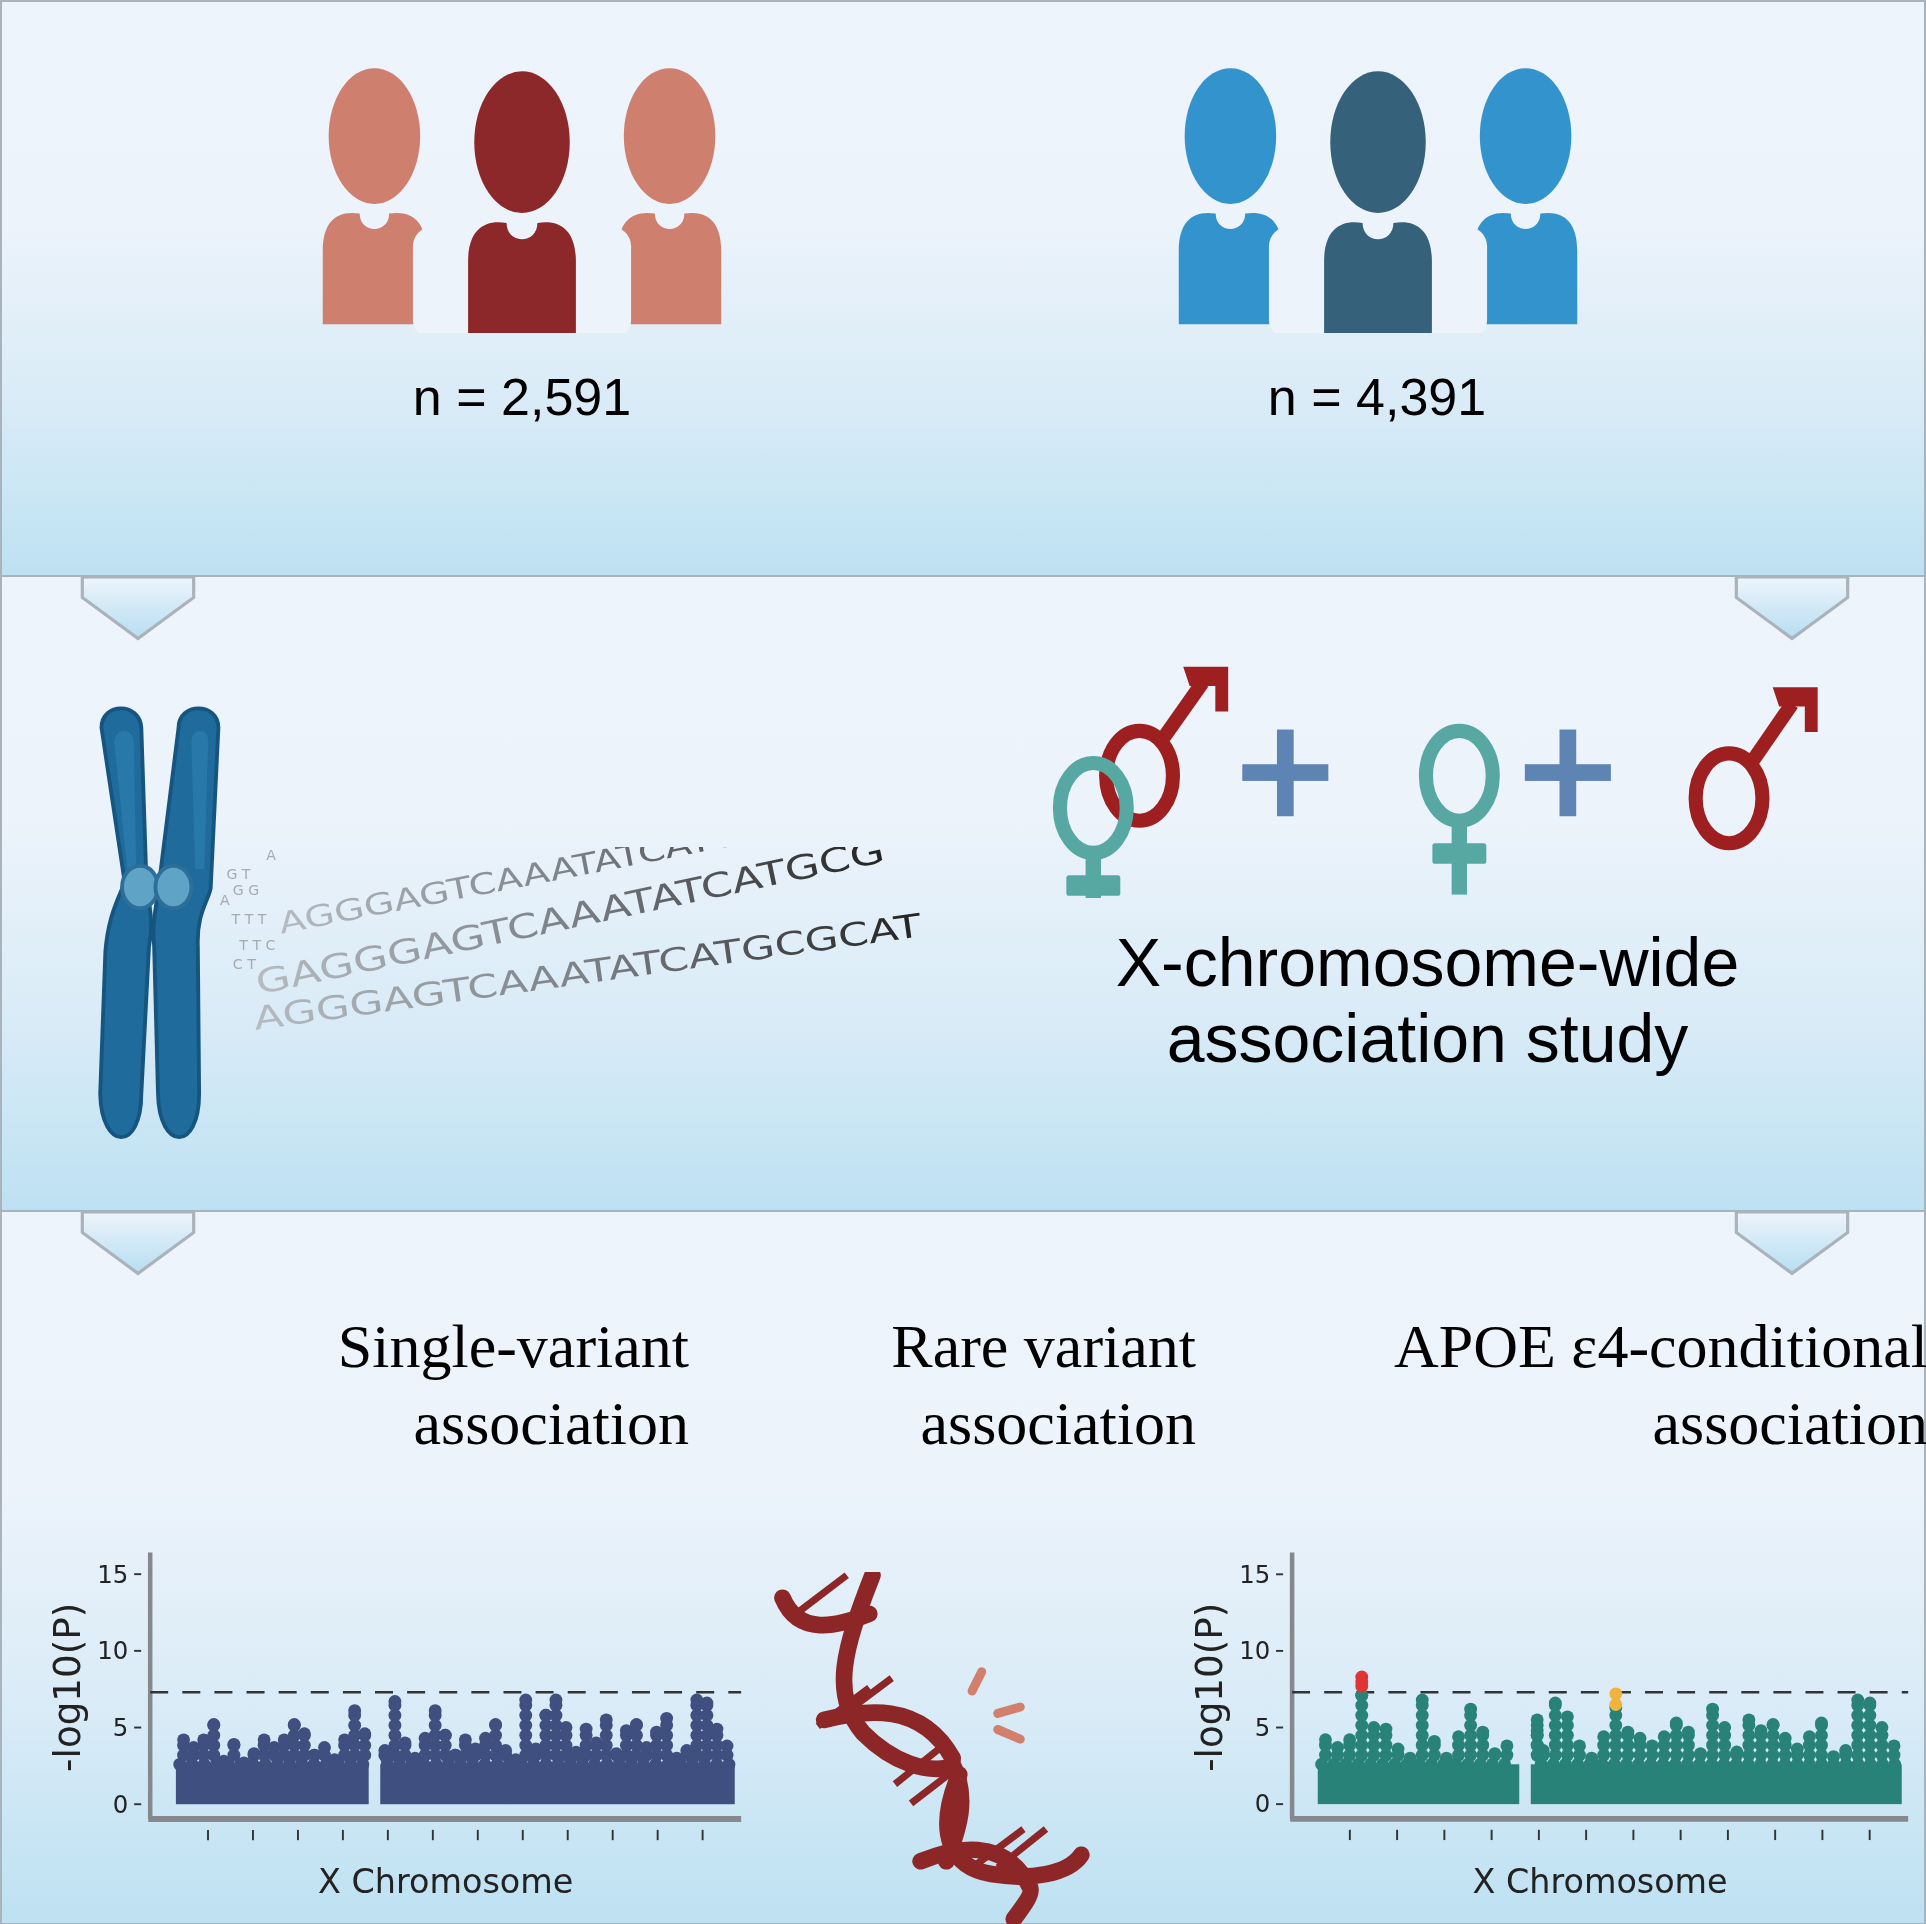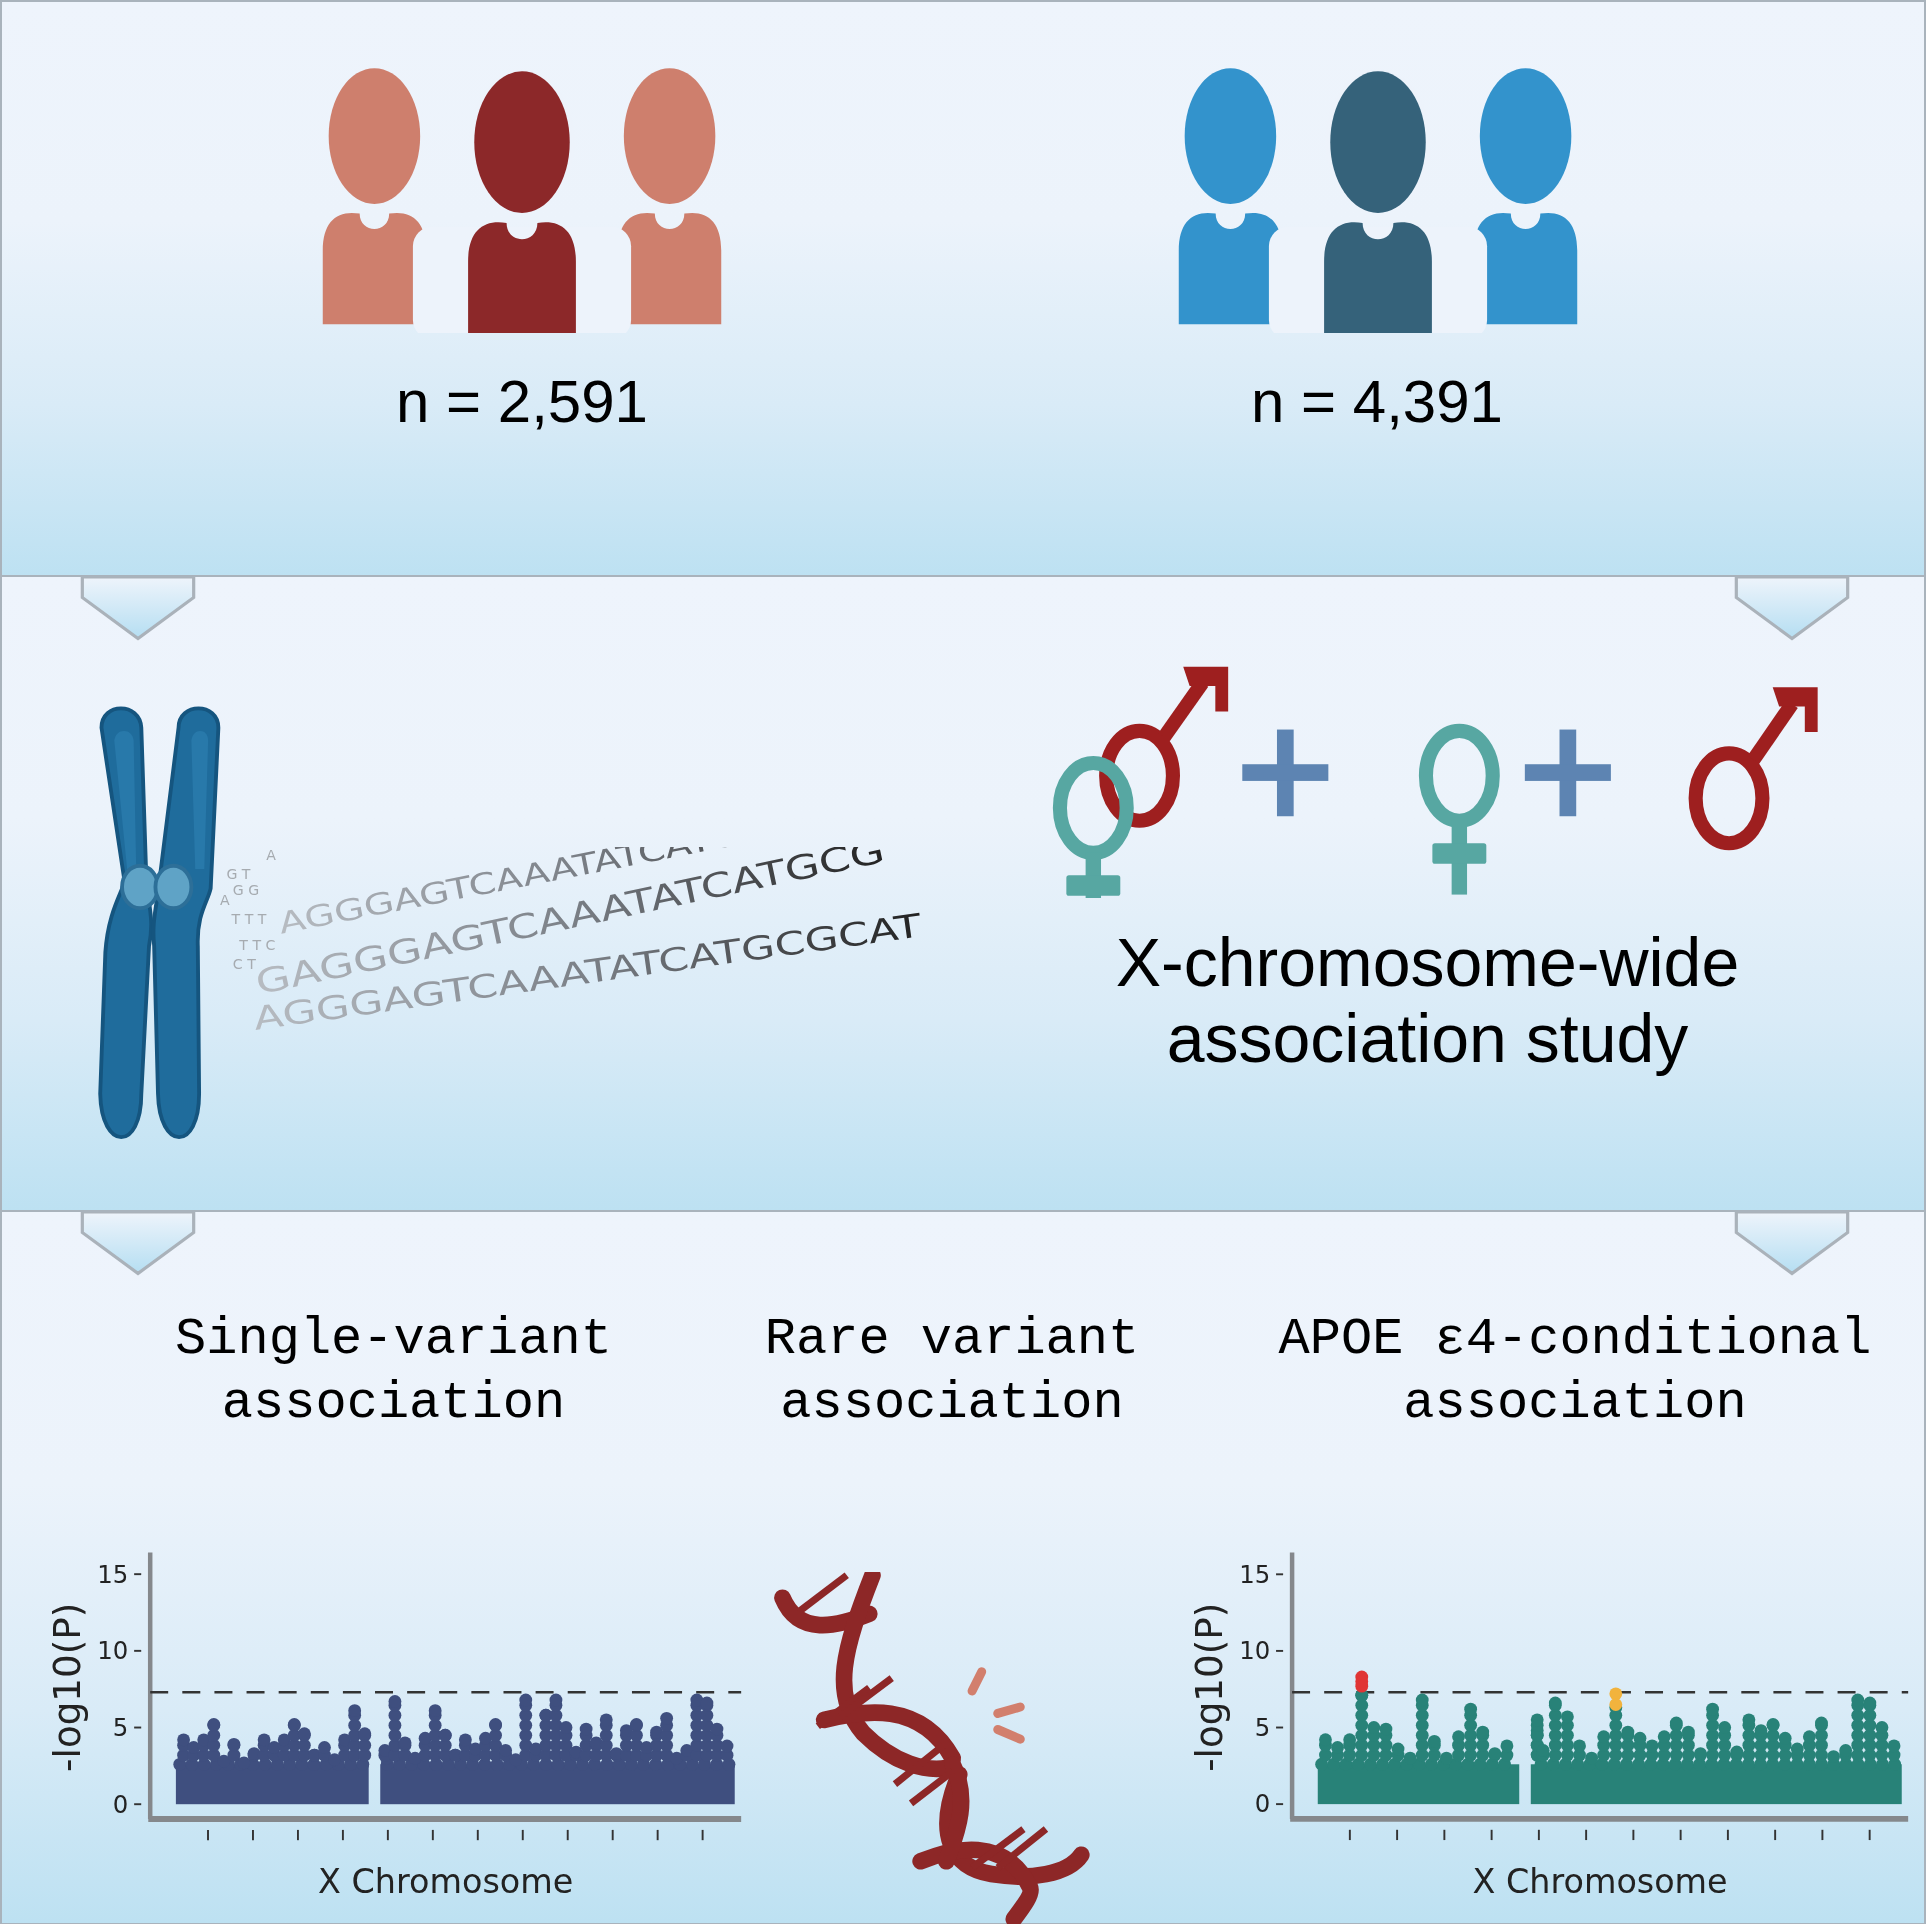--- a/index.html
+++ b/index.html
@@ -13,24 +13,24 @@
   }
   #panel-top    { top: 0;    height: 578px; }
   #panel-middle { top: 575px; height: 637px; }
   #panel-bottom { top: 1210px; height: 715px; }
 
   .arrow { position: absolute; width: 116px; height: 64px; }
   .arrow svg { width: 100%; height: 100%; display: block; }
 
   .abs { position: absolute; }
   .big-text {
-    font-size: 60px; line-height: 1.12; text-align: center; font-weight: 400;
+    font-size: 52px; line-height: 1.12; text-align: center; font-weight: 400;
     font-family: "Liberation Sans", sans-serif;
   }
-  .title-text { font-size: 52px; line-height: 1.24; text-align: center; font-family: Liberation Mono, monospace; }
+  .title-text { font-size: 62px; line-height: 1.24; text-align: right; font-family: Liberation Serif, serif; }
 
   .chart { position: absolute; }
   .chart svg { display: block; overflow: visible; }
   .tick-label { font-family: "DejaVu Sans", sans-serif; font-size: 38px; fill: #222; }
   .axis-label { font-family: "DejaVu Sans", sans-serif; font-size: 52px; fill: #222; }
   .ylab { font-family: "DejaVu Sans", sans-serif; font-size: 58px; fill: #222; }
 </style>
 </head>
 <body>
 

